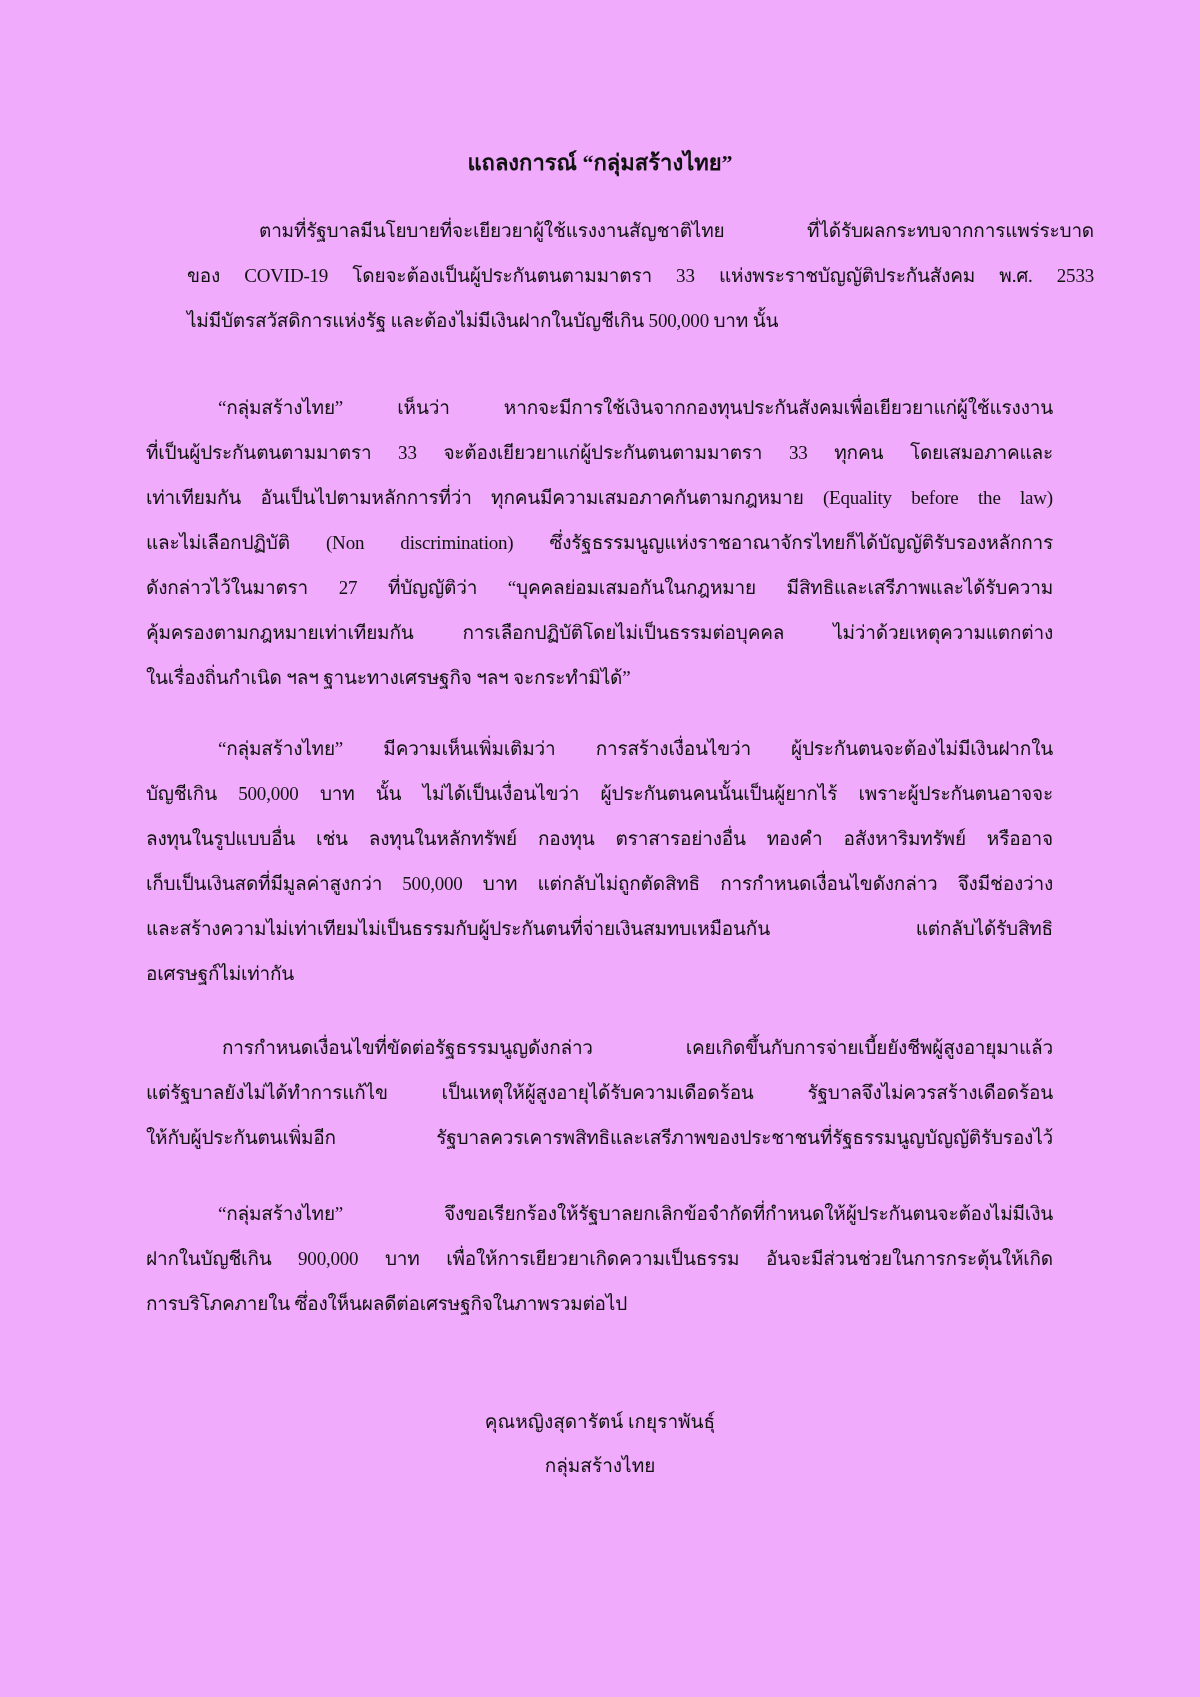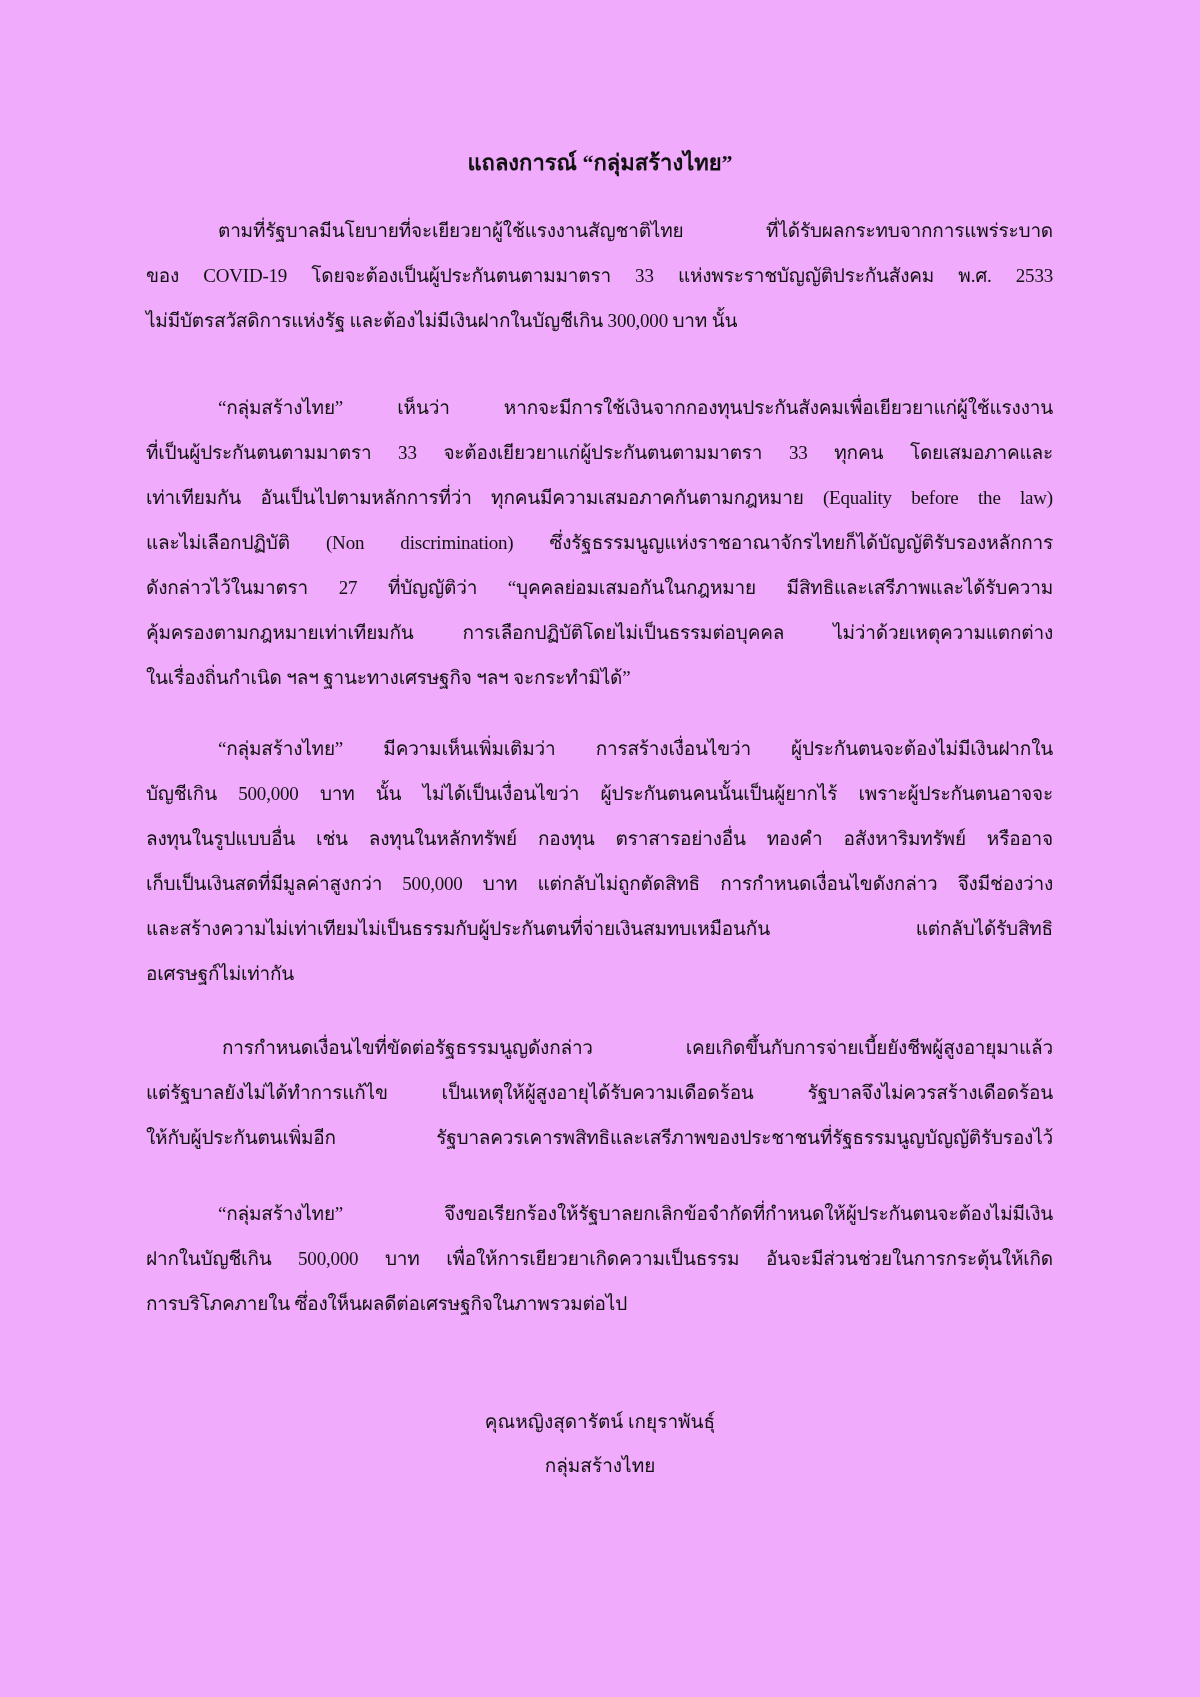--- a/index.html
+++ b/index.html
@@ -30,24 +30,24 @@
     }
     .sig-line { height: 44px; line-height: 44px; font-size: 19px; }
   </style>
 </head>
 <body>
 
 <div class="page">
 
   <div class="title">แถลงการณ์ “กลุ่มสร้างไทย”</div>
 
-  <div class="para" style="top:208px;">
+  <div class="para" style="top:208px;margin-left:41px;">
     <div class="line indent">ตามที่รัฐบาลมีนโยบายที่จะเยียวยาผู้ใช้แรงงานสัญชาติไทย ที่ได้รับผลกระทบจากการแพร่ระบาด</div>
     <div class="line">ของ COVID-19 โดยจะต้องเป็นผู้ประกันตนตามมาตรา 33 แห่งพระราชบัญญัติประกันสังคม พ.ศ. 2533</div>
-    <div class="line last">ไม่มีบัตรสวัสดิการแห่งรัฐ และต้องไม่มีเงินฝากในบัญชีเกิน 300,000 บาท นั้น</div>
+    <div class="line last">ไม่มีบัตรสวัสดิการแห่งรัฐ และต้องไม่มีเงินฝากในบัญชีเกิน 500,000 บาท นั้น</div>
   </div>
 
   <div class="para" style="top:385px;">
     <div class="line indent">“กลุ่มสร้างไทย” เห็นว่า หากจะมีการใช้เงินจากกองทุนประกันสังคมเพื่อเยียวยาแก่ผู้ใช้แรงงาน</div>
     <div class="line">ที่เป็นผู้ประกันตนตามมาตรา 33 จะต้องเยียวยาแก่ผู้ประกันตนตามมาตรา 33 ทุกคน โดยเสมอภาคและ</div>
     <div class="line">เท่าเทียมกัน อันเป็นไปตามหลักการที่ว่า ทุกคนมีความเสมอภาคกันตามกฎหมาย (Equality before the law)</div>
     <div class="line">และไม่เลือกปฏิบัติ (Non discrimination) ซึ่งรัฐธรรมนูญแห่งราชอาณาจักรไทยก็ได้บัญญัติรับรองหลักการ</div>
     <div class="line">ดังกล่าวไว้ในมาตรา 27 ที่บัญญัติว่า “บุคคลย่อมเสมอกันในกฎหมาย มีสิทธิและเสรีภาพและได้รับความ</div>
     <div class="line">คุ้มครองตามกฎหมายเท่าเทียมกัน การเลือกปฏิบัติโดยไม่เป็นธรรมต่อบุคคล ไม่ว่าด้วยเหตุความแตกต่าง</div>
     <div class="line last">ในเรื่องถิ่นกำเนิด ฯลฯ ฐานะทางเศรษฐกิจ ฯลฯ จะกระทำมิได้”</div>
@@ -63,21 +63,21 @@
   </div>
 
   <div class="para" style="top:1025px;">
     <div class="line indent2">การกำหนดเงื่อนไขที่ขัดต่อรัฐธรรมนูญดังกล่าว เคยเกิดขึ้นกับการจ่ายเบี้ยยังชีพผู้สูงอายุมาแล้ว</div>
     <div class="line">แต่รัฐบาลยังไม่ได้ทำการแก้ไข เป็นเหตุให้ผู้สูงอายุได้รับความเดือดร้อน รัฐบาลจึงไม่ควรสร้างเดือดร้อน</div>
     <div class="line">ให้กับผู้ประกันตนเพิ่มอีก รัฐบาลควรเคารพสิทธิและเสรีภาพของประชาชนที่รัฐธรรมนูญบัญญัติรับรองไว้</div>
   </div>
 
   <div class="para" style="top:1191px;">
     <div class="line indent">“กลุ่มสร้างไทย” จึงขอเรียกร้องให้รัฐบาลยกเลิกข้อจำกัดที่กำหนดให้ผู้ประกันตนจะต้องไม่มีเงิน</div>
-    <div class="line">ฝากในบัญชีเกิน 500,000 บาท เพื่อให้การเยียวยาเกิดความเป็นธรรม อันจะมีส่วนช่วยในการกระตุ้นให้เกิด</div>
+    <div class="line">ฝากในบัญชีเกิน 900,000 บาท เพื่อให้การเยียวยาเกิดความเป็นธรรม อันจะมีส่วนช่วยในการกระตุ้นให้เกิด</div>
     <div class="line last">การบริโภคภายใน ซึ่องให็นผลดีต่อเศรษฐกิจในภาพรวมต่อไป</div>
   </div>
 
   <div class="signature" style="top:1400px;">
     <div class="sig-line">คุณหญิงสุดารัตน์ เกยุราพันธุ์</div>
     <div class="sig-line">กลุ่มสร้างไทย</div>
   </div>
 
 </div>
 

